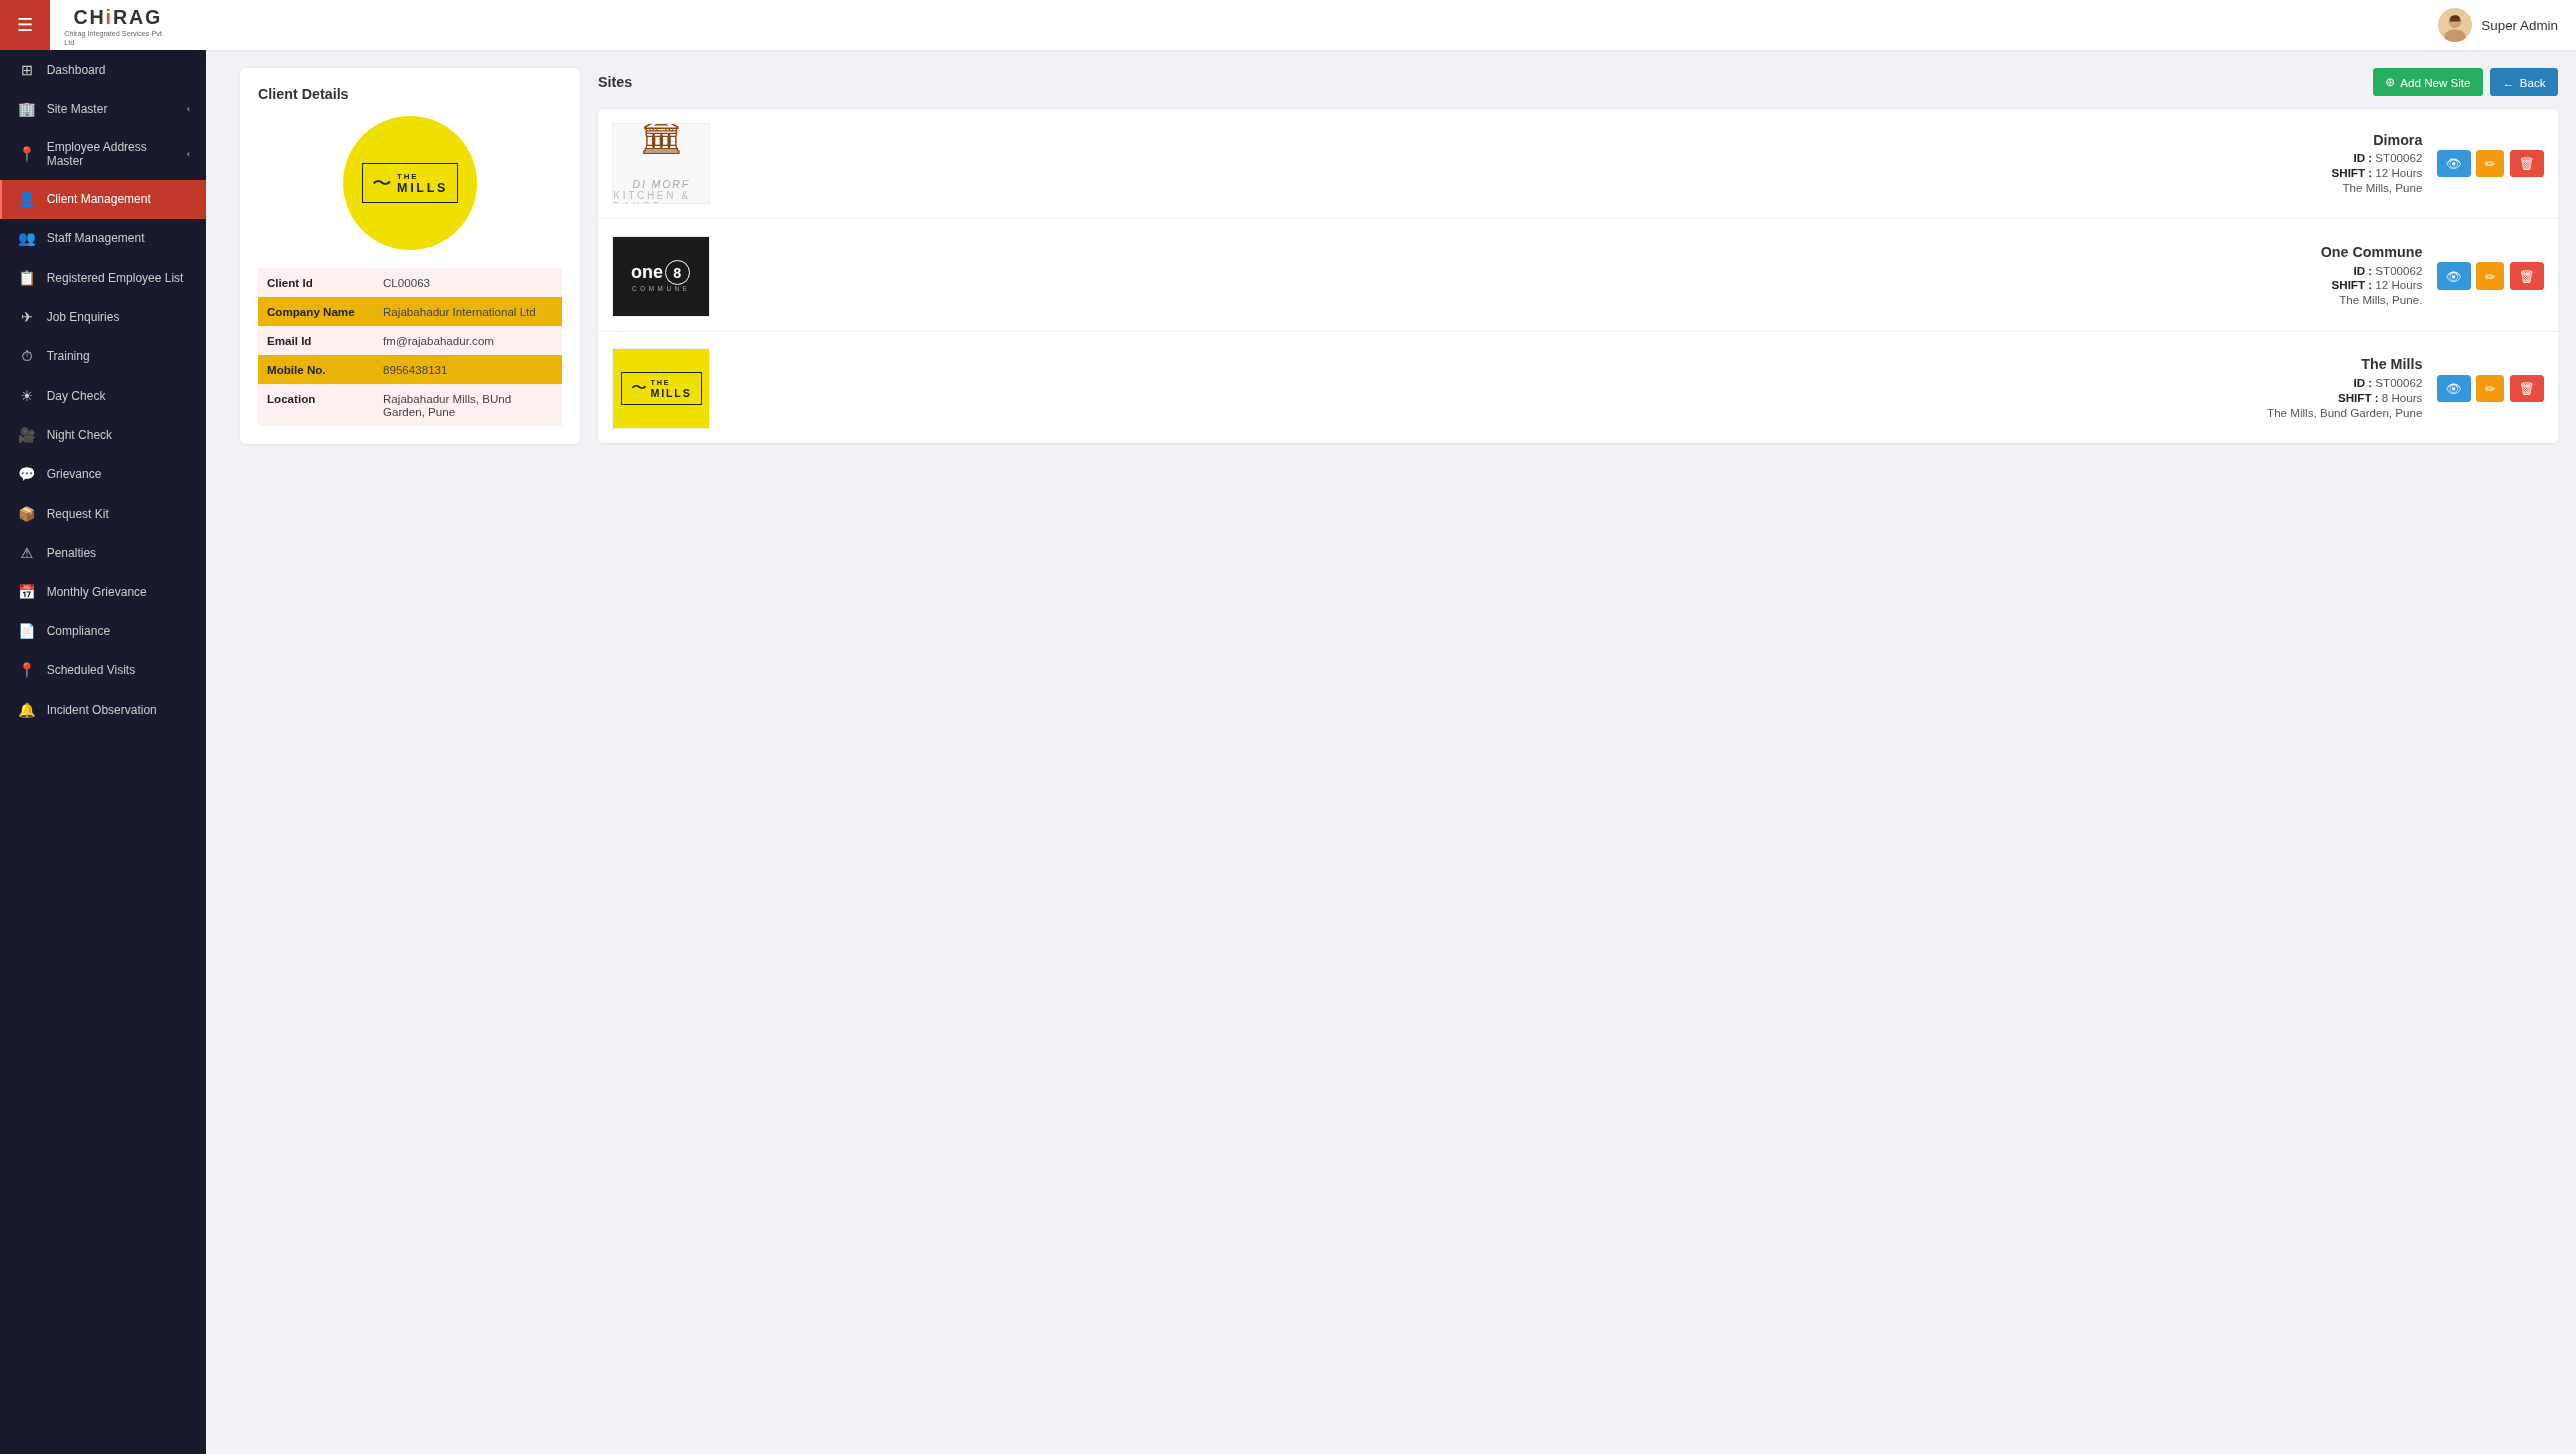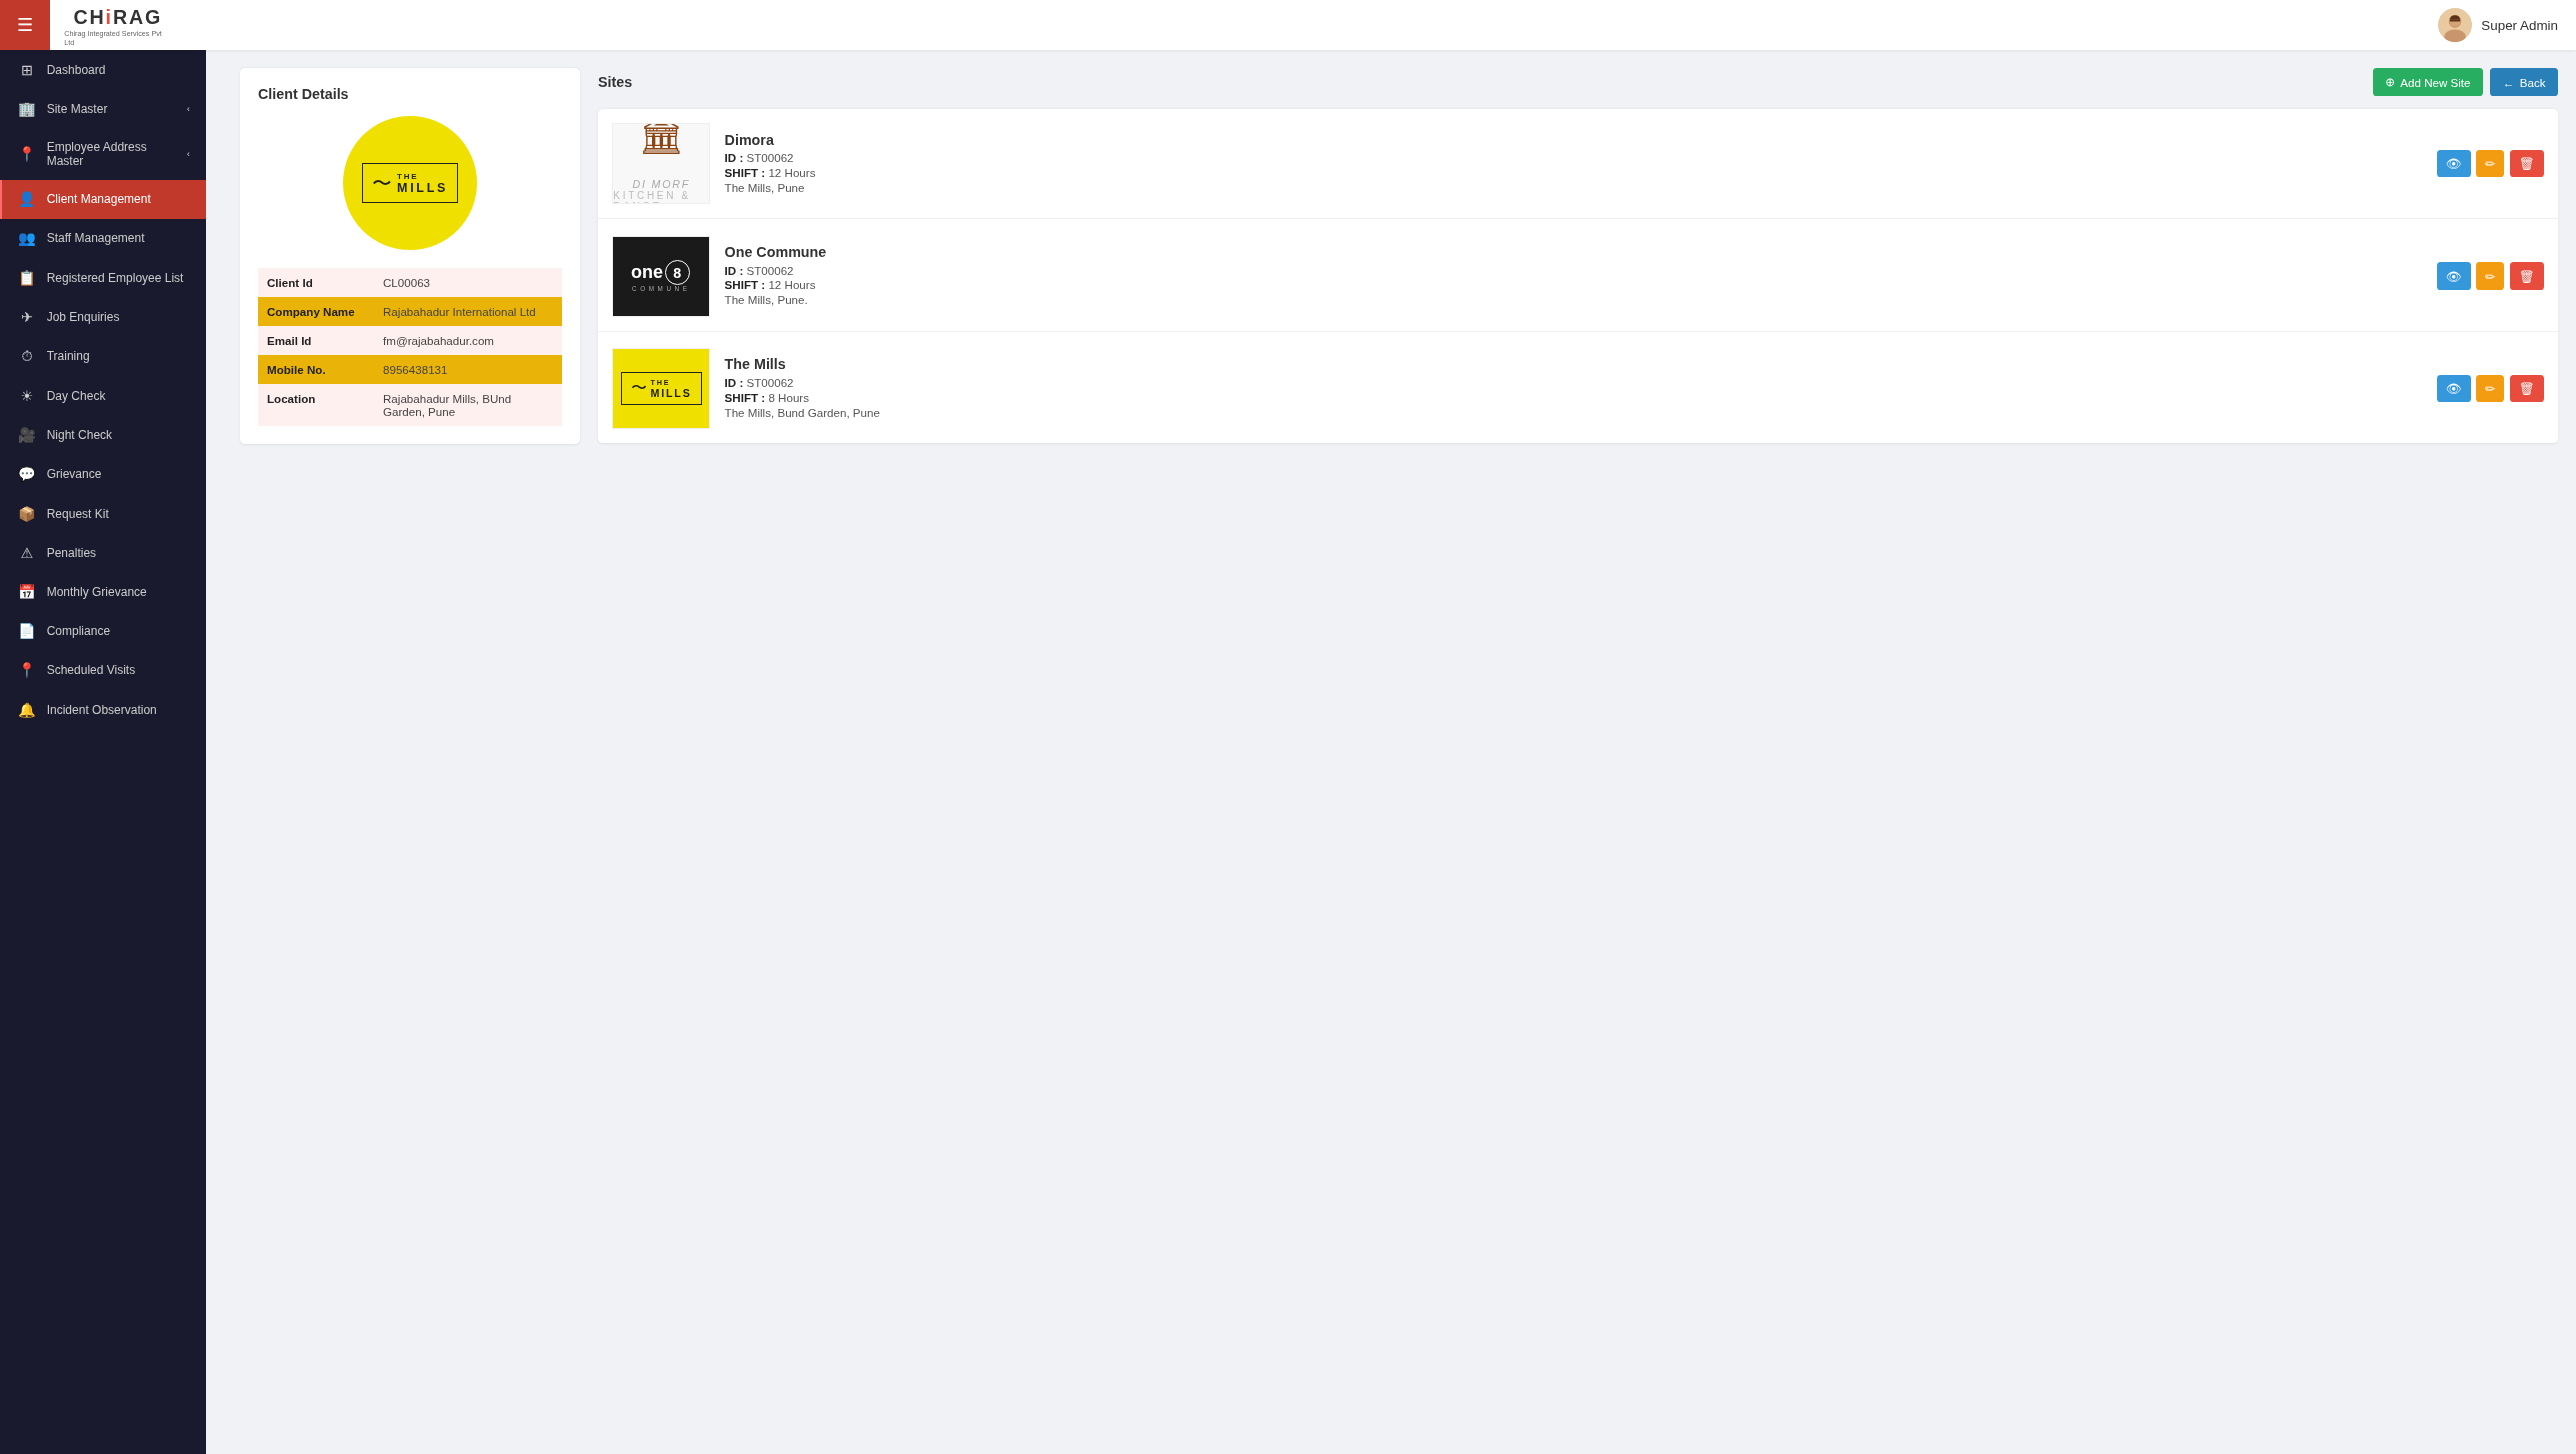--- a/index.html
+++ b/index.html
@@ -99,21 +99,21 @@
       display: flex; align-items: center; gap: 14.3px; padding: 14.3px;
       border-bottom: 0.9px solid #f0f0f0; background: #fff;
     }
     .site-card:last-child { border-bottom: none; }
 
     .site-logo-wrap { width: 98px; height: 81px; flex-shrink: 0; overflow: hidden; border: 0.9px solid #eee; display: flex; align-items: center; justify-content: center; }
     .site-logo-dimora { width: 100%; height: 100%; background: #f8f8f8; display: flex; align-items: center; justify-content: center; }
     .site-logo-commune { width: 100%; height: 100%; background: #1a1a1a; display: flex; align-items: center; justify-content: center; }
     .site-logo-mills { width: 100%; height: 100%; background: #f0e000; display: flex; align-items: center; justify-content: center; }
 
-    .site-info { flex: 1; }
+    .site-info { flex: 1; text-align: right; }
     .site-name { font-size: 14.3px; font-weight: 600; color: #333; margin-bottom: 3.6px; }
     .site-detail { font-size: 11.6px; color: #555; margin-bottom: 1.8px; }
     .site-detail strong { color: #222; }
 
     .site-actions { display: flex; gap: 5.4px; flex-shrink: 0; }
     .btn-view { background: #3498db; color: #fff; border: none; border-radius: 3.6px; padding: 6.3px 9px; cursor: pointer; font-size: 12.5px; }
     .btn-edit { background: #f39c12; color: #fff; border: none; border-radius: 3.6px; padding: 6.3px 9px; cursor: pointer; font-size: 12.5px; }
     .btn-delete { background: #e74c3c; color: #fff; border: none; border-radius: 3.6px; padding: 6.3px 9px; cursor: pointer; font-size: 12.5px; }
 
     

